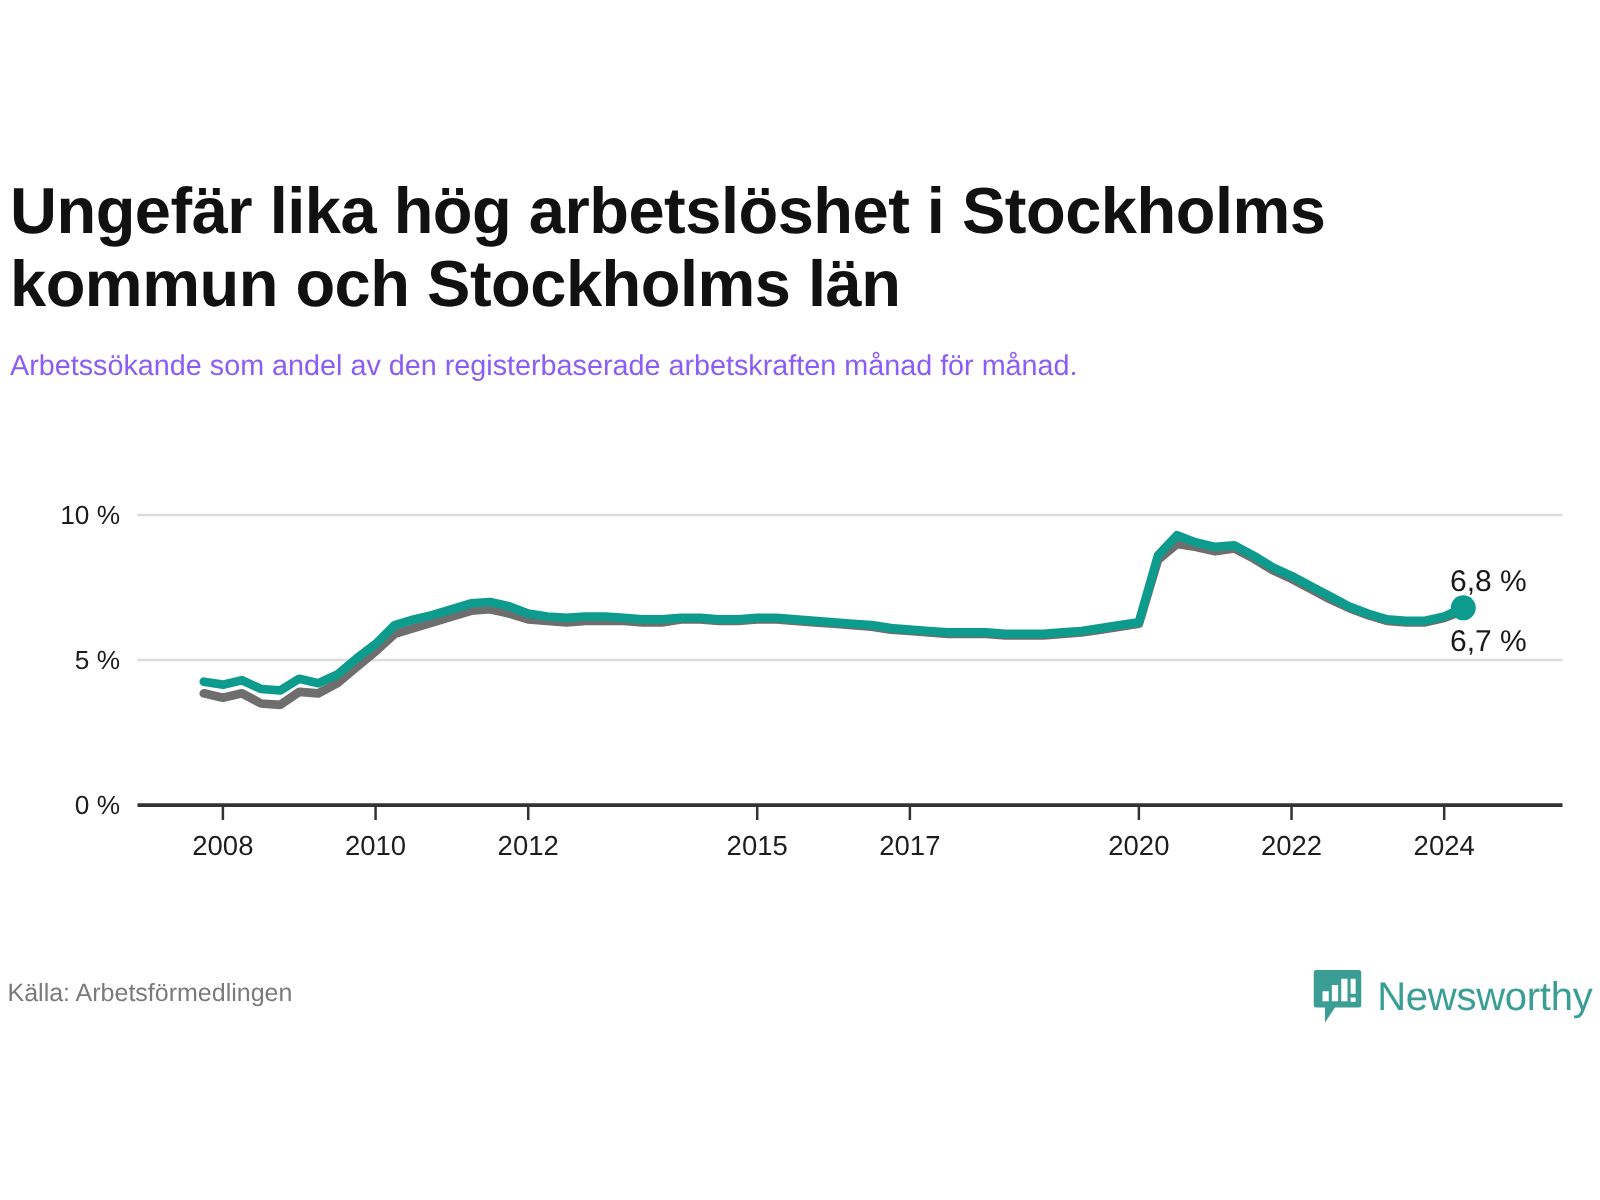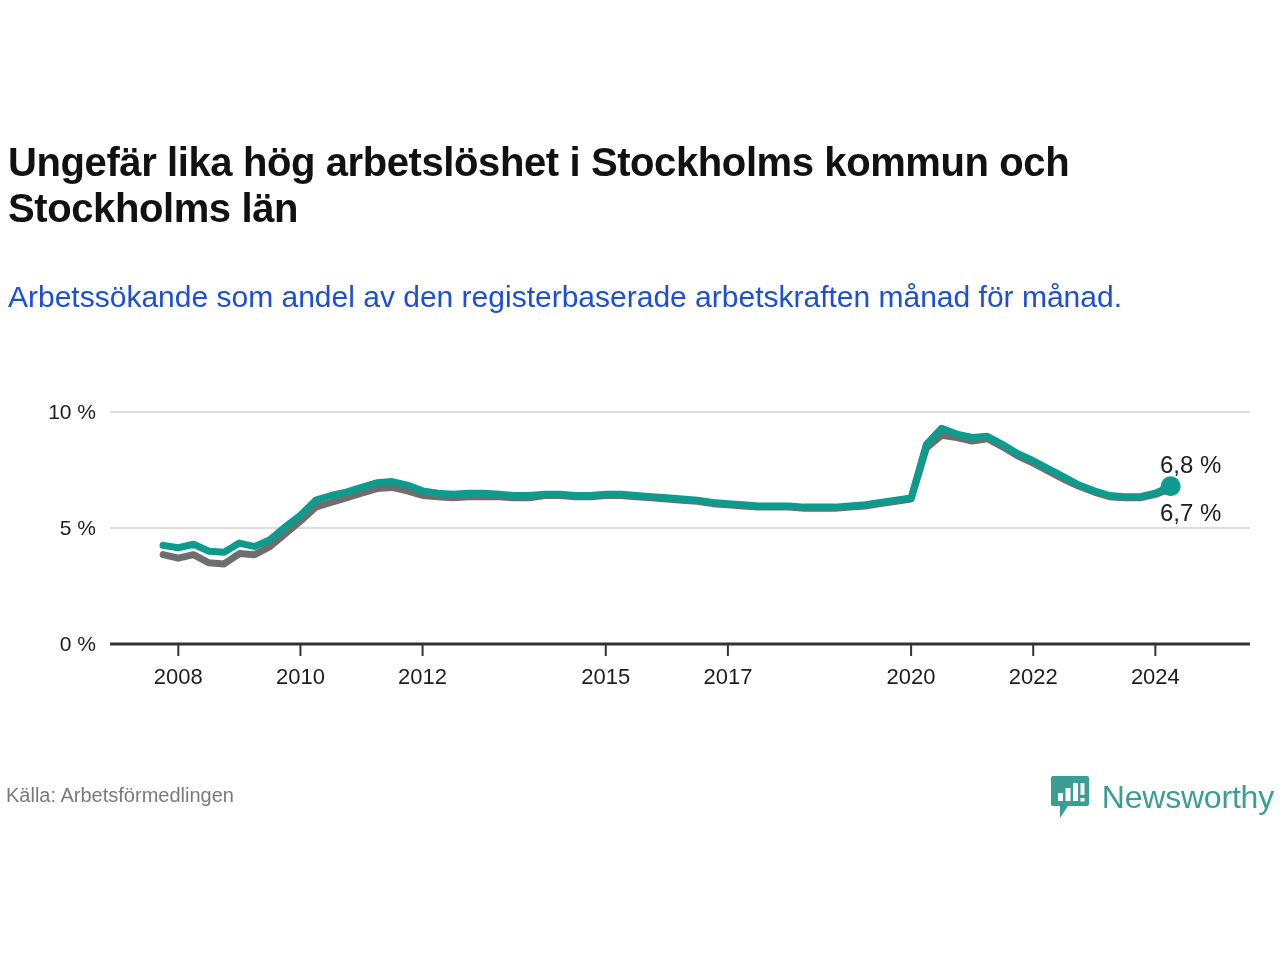--- a/index.html
+++ b/index.html
@@ -4,26 +4,26 @@
 <style>
   html,body{margin:0;padding:0;}
   body{
     width:1280px;height:960px;background:#ffffff;
     font-family:"Liberation Sans", sans-serif;
     color:#1a1a1a;overflow:hidden;position:relative;
   }
   .page{position:absolute;inset:0;}
   .title{
     position:absolute;left:8px;top:140px;width:1260px;
-    font-size:40px;font-weight:bold;line-height:1.14;
+    font-size:52px;font-weight:bold;line-height:1.14;
     letter-spacing:-0.4px;color:#111111;
   }
   .subtitle{
     position:absolute;left:8px;top:278px;width:1190px;
-    font-size:30px;font-weight:normal;line-height:1.24;color:#1d4ed8;
+    font-size:23px;font-weight:normal;line-height:1.24;color:#8b5cf6;
   }
   .chart-wrap{position:absolute;left:0;top:380px;width:1280px;height:330px;}
   .chart-svg{display:block;}
   .ylabel{font-size:21px;fill:#1d1d1d;font-family:"Liberation Sans", sans-serif;}
   .xlabel{font-size:22px;fill:#1d1d1d;font-family:"Liberation Sans", sans-serif;}
   .series-label{font-size:24px;font-weight:bold;font-family:"Liberation Sans", sans-serif;}
   .series-label.teal{fill:#0d9b8d;}
   .series-label.gray{fill:#6e6e6e;}
   .endlabel{font-size:24px;fill:#1a1a1a;font-family:"Liberation Sans", sans-serif;}
   .footer{position:absolute;left:0;top:770px;width:1280px;height:60px;}

